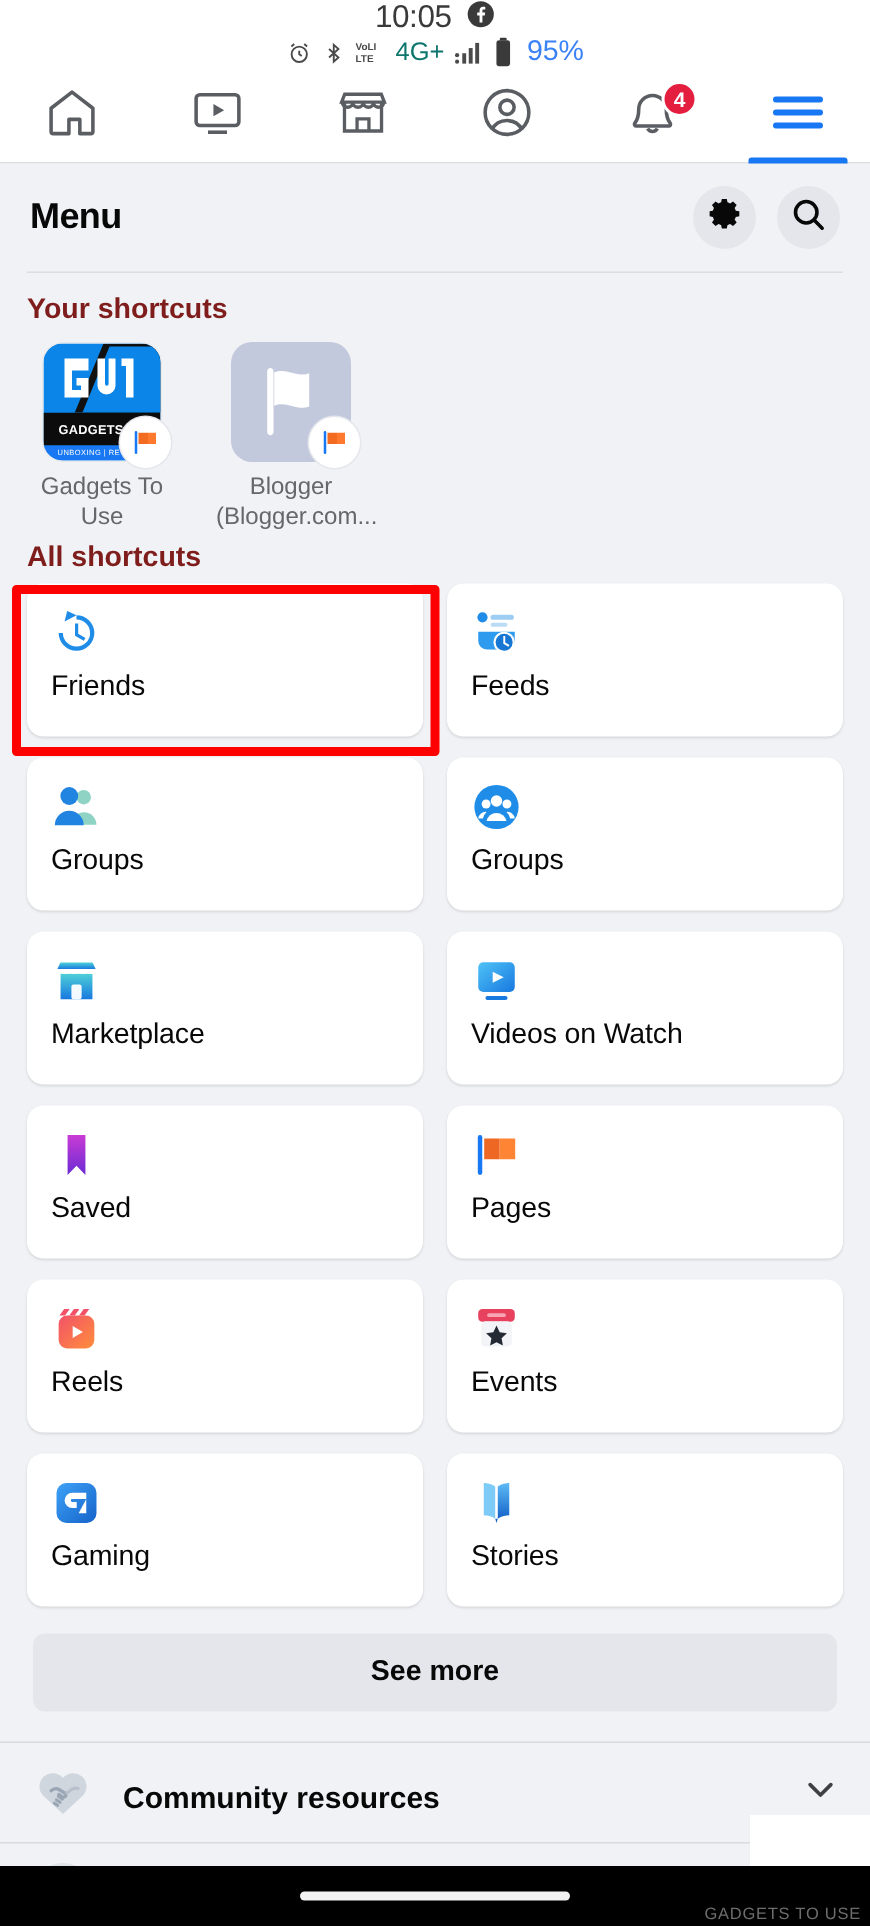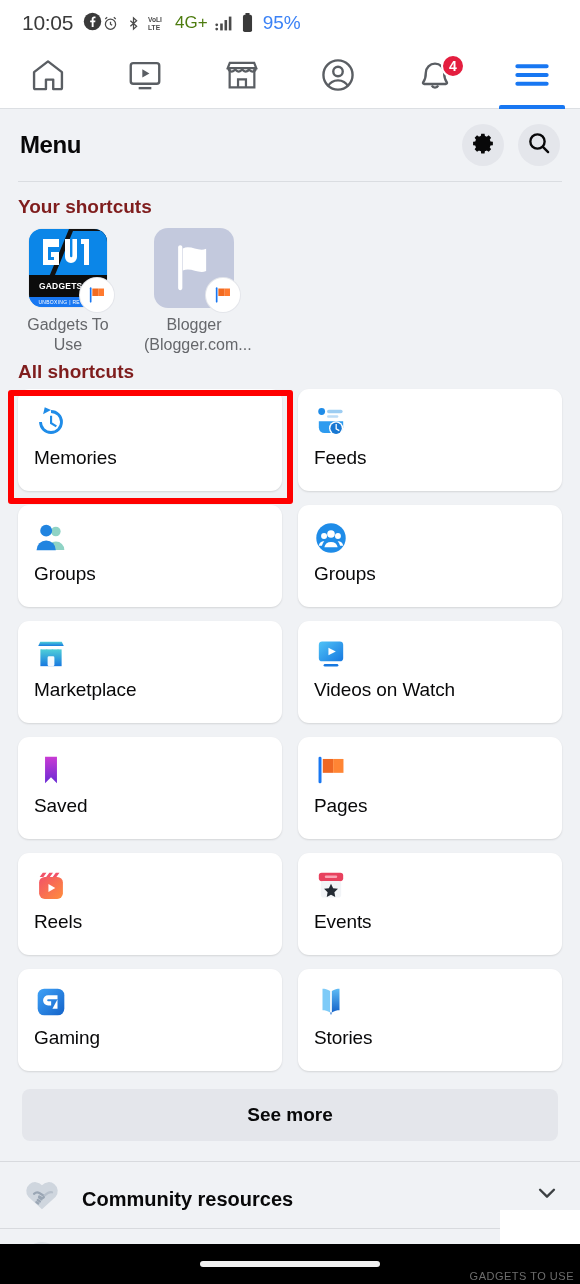--- a/index.html
+++ b/index.html
@@ -17,27 +17,28 @@
     overflow:hidden;
   }
 
   
   .statusbar {
     height:46px;
     background:#ffffff;
     display:flex;
     align-items:center;
     padding:0 22px 0 22px;
-    justify-content:flex-start;
+    justify-content:flex-end;
+    flex-direction:column;
   }
   .sb-left { display:flex; align-items:center; gap:10px; }
   .sb-time { font-size:21px; color:#3a3a3a; letter-spacing:-0.3px; font-weight:400;}
   .sb-right { display:flex; align-items:center; gap:7px; color:#4a4a4a; }
   .sb-right svg { display:block; }
-  .sb-txt { font-size:17px; color:#4d7c0f; }
+  .sb-txt { font-size:17px; color:#0f766e; }
   .sb-pct { font-size:19px; color:#3b82f6; margin-left:2px; }
 
   
   .navtabs {
     height:63px;
     background:#ffffff;
     display:flex;
     align-items:center;
     border-bottom:1px solid #dcdfe3;
     position:relative;
@@ -458,21 +459,21 @@
   <div class="grid">
 
     <div class="card">
       <div class="card-icon">
         <svg width="34" height="34" viewBox="0 0 24 24">
           <path d="M12 3.6a8.4 8.4 0 1 1-8.4 8.4h2a6.4 6.4 0 1 0 6.4-6.4z" fill="#1f8ce8"></path>
           <path d="M12 3.6 7.6 1.6 6.4 6.6z" fill="#1f8ce8"></path>
           <path d="M11.3 7.5h1.5v4.9l3.4 2-.8 1.3-4.1-2.4z" fill="#1f8ce8"></path>
         </svg>
       </div>
-      <div class="card-label">Memories</div>
+      <div class="card-label">Friends</div>
     </div>
 
     <div class="card">
       <div class="card-icon">
         <svg width="34" height="34" viewBox="0 0 24 24">
           <circle cx="5.4" cy="4.6" r="2.4" fill="#1f8ce8"></circle>
           <rect x="9.2" y="3.4" width="11" height="2.4" rx="1.2" fill="#9dcdf2"></rect>
           <rect x="9.2" y="7.2" width="8" height="1.8" rx=".9" fill="#bcdcf6"></rect>
           <path d="M3.4 11.4h17.2v4.4a4 4 0 0 1-4 4H7.4a4 4 0 0 1-4-4z" fill="#2e9bef"></path>
           <circle cx="15.6" cy="16.4" r="5" fill="#fff"></circle>

